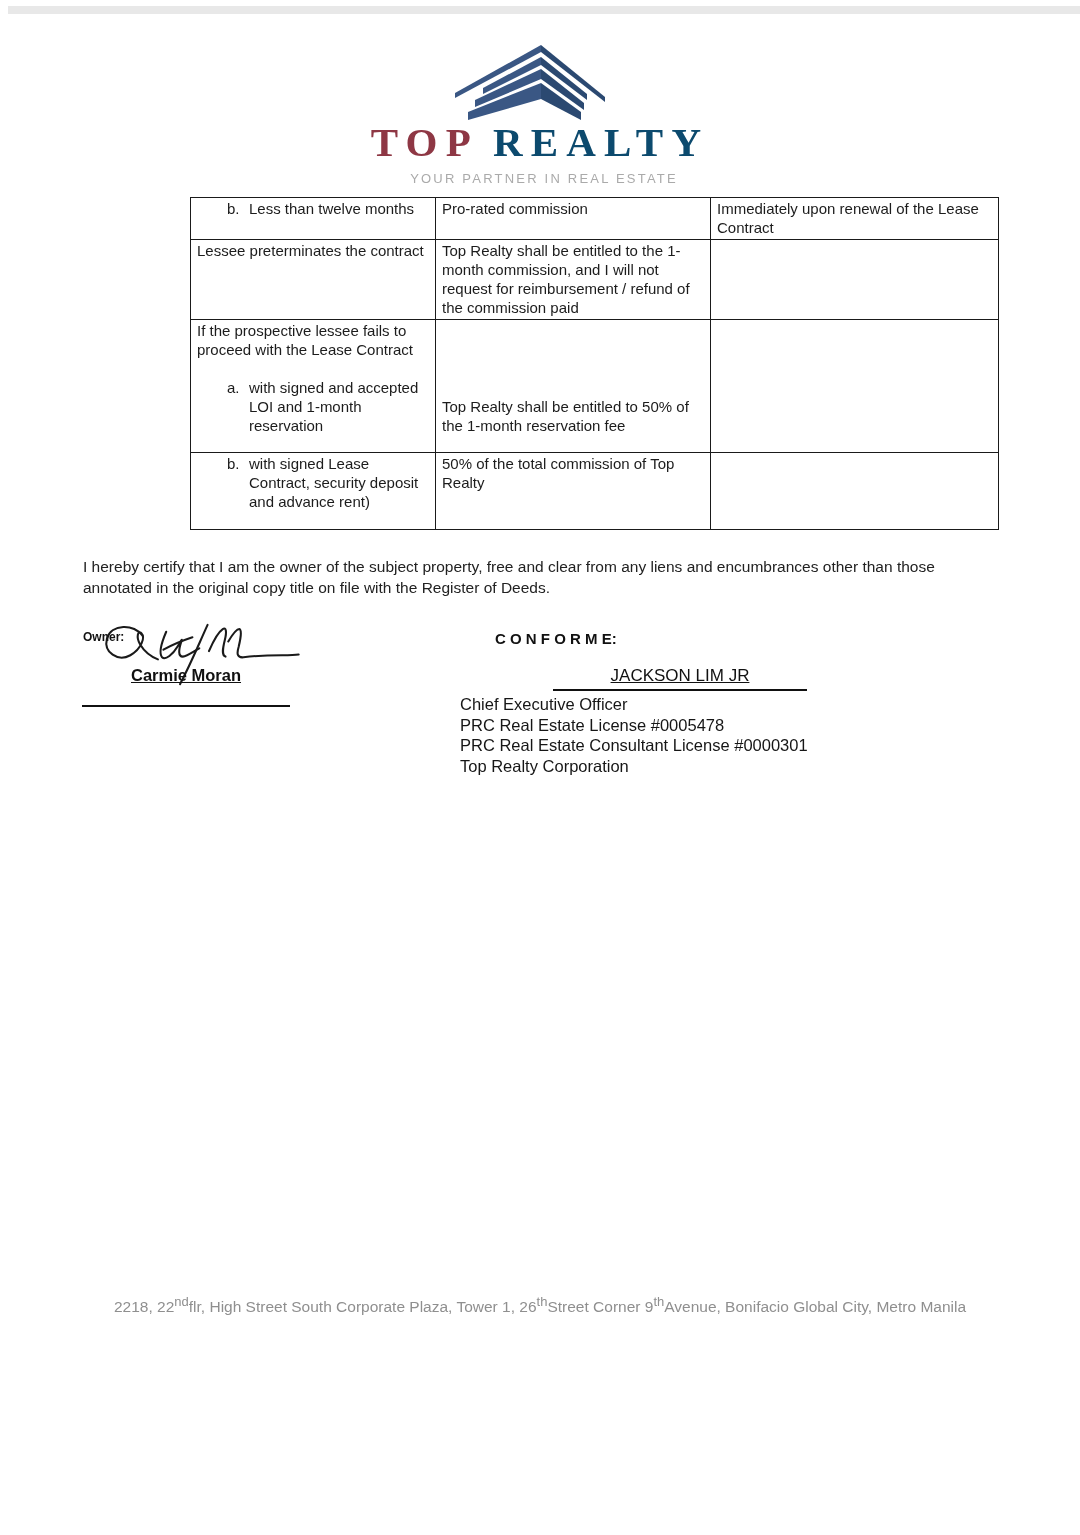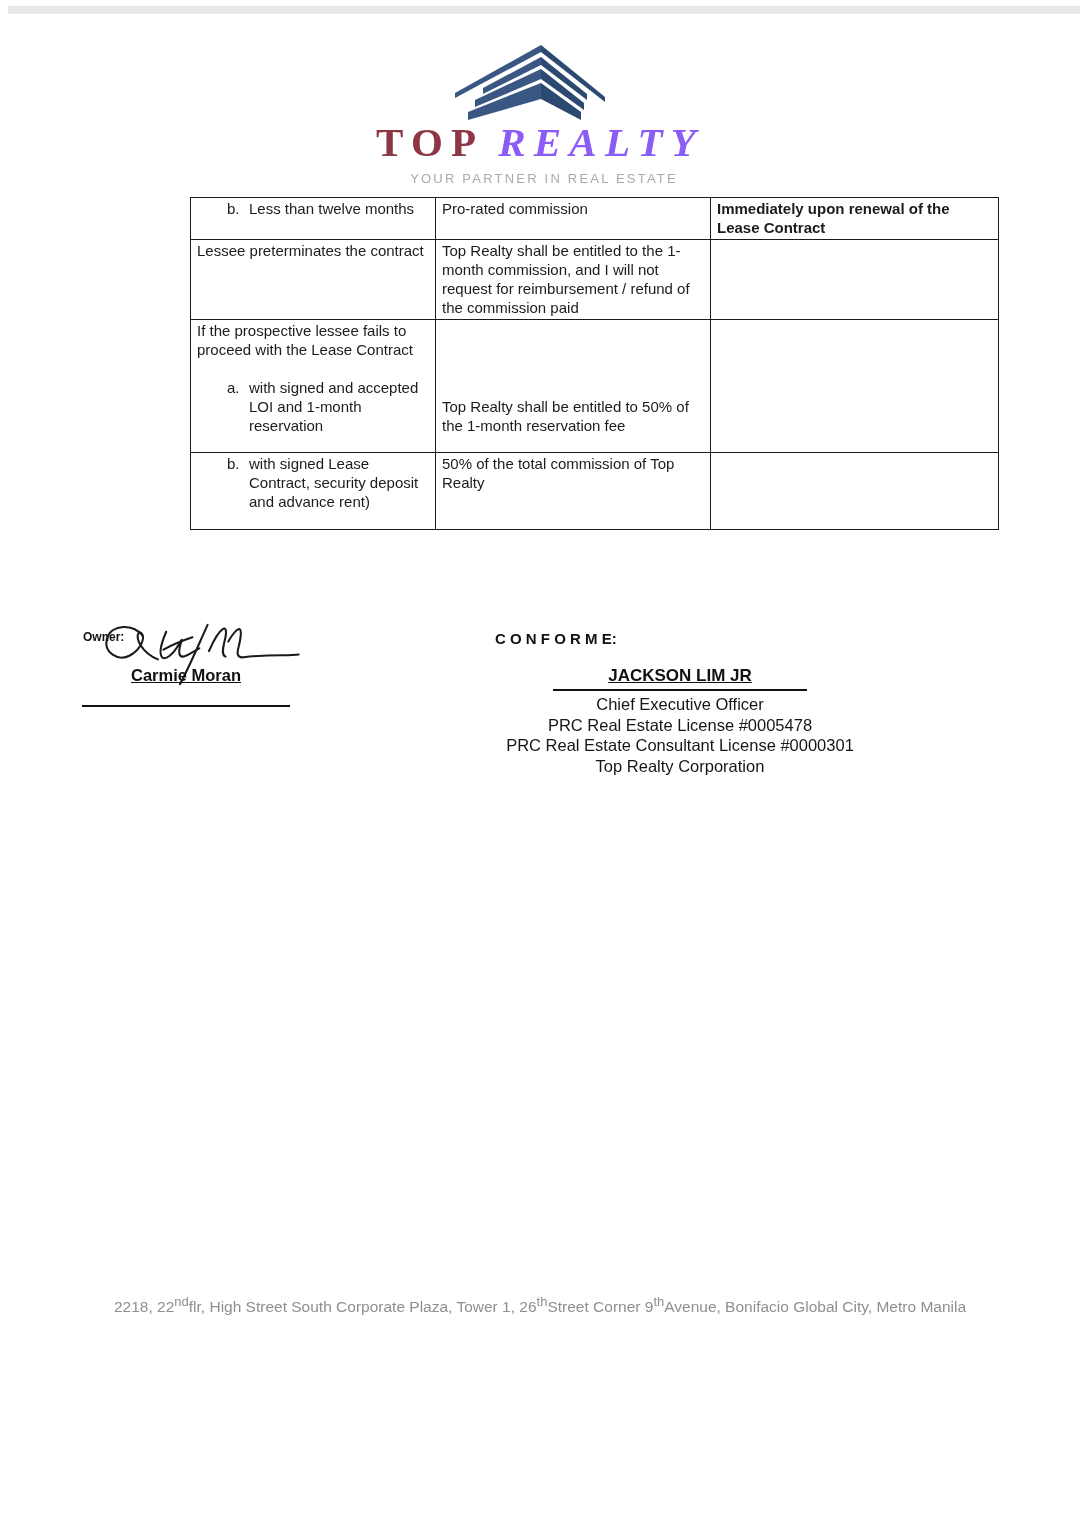--- a/index.html
+++ b/index.html
@@ -9,50 +9,50 @@
 
   .top-strip { position:absolute; top:6px; left:8px; right:0; height:8px; background:#e8e8e8; }
 
   
   .logo-roof { position:absolute; left:455px; top:42px; width:170px; height:80px; }
   .logo-word { position:absolute; top:118px; left:0; width:100%; text-align:center;
                font-family:"Liberation Serif","DejaVu Serif",serif; font-size:41px; font-weight:600;
                letter-spacing:0.20em; }
   .logo-word .w-top { color:#8e3744; }
   .logo-word .w-gap { display:inline-block; width:14px; }
-  .logo-word .w-realty { color:#8b5cf6;font-style:italic; }
+  .logo-word .w-realty { color:#0c4a6e; }
   .logo-tagline { position:absolute; top:171px; left:0; width:100%; text-align:center;
                   font-size:13px; letter-spacing:0.17em; color:#aaaaaa;padding-left:8px; }
 
   
   .doc-table { position:absolute; left:190px; top:197px; border-collapse:collapse; table-layout:fixed; }
   .doc-table td { border:1.5px solid #1a1a1a; vertical-align:top; padding:1px 6px 2px 6px;
                   font-size:15px; line-height:19px; color:#1c1c1c; }
-  .col1 { width:245px; } .col2 { width:275px; } .col3 { width:288px;font-weight:bold; }
+  .col1 { width:245px; } .col2 { width:275px; } .col3 { width:288px; }
   .cell-list { position:relative; padding-left:52px; }
   .cell-list .marker { position:absolute; left:30px; top:0; }
   .spacer-top { margin-top:76px; }
   .gap18 { margin-top:19px; }
 
   
   .certify { position:absolute; left:83px; top:556px; width:920px;
              font-size:15.5px; line-height:21px; color:#222222; }
 
   
   .owner-label { position:absolute; left:83px; top:630px; font-size:12px; font-weight:bold; color:#111; }
   .owner-signature { position:absolute; left:100px; top:606px; width:200px; height:95px; }
   .owner-nameline { position:absolute; left:82px; top:666px; width:208px; text-align:center;
                     border-bottom:2px solid #111; padding-bottom:20px; }
   .owner-nameline span { font-size:16.5px; font-weight:bold; text-decoration:underline; color:#111; }
 
   .conforme-heading { position:absolute; left:495px; top:630px; font-size:15px; font-weight:bold; color:#111; }
   .conforme-nameline { position:absolute; left:553px; top:666px; width:254px; text-align:center;
                        border-bottom:2px solid #111; padding-bottom:3px; }
-  .conforme-nameline span { font-size:17px; font-weight:bold; text-decoration:underline; color:#111; }
-  .conforme-lines { position:absolute; left:460px; top:694px; width:440px; text-align:center;
+  .conforme-nameline span { font-size:17px; font-weight:normal; text-decoration:underline; color:#111; }
+  .conforme-lines { position:absolute; left:460px; top:694px; width:440px; text-align:left;
                     font-size:16.5px; line-height:20.5px; color:#161616; }
 
   
   .footer { position:absolute; left:50px; top:1296px; width:980px; text-align:center;
             font-size:15.5px; line-height:22.5px; color:#8f8f8f; }
   .footer .phone { color:#3a3a3a; }
   .footer sup { font-size:13px; vertical-align:super; line-height:0; }
 </style>
 </head>
 <body>
@@ -132,20 +132,21 @@
       <td class="col2">
         <span>50% of the total commission of Top Realty</span>
       </td>
       <td class="col3">
         <span></span>
       </td>
     </tr>
   </tbody>
     </table>
 
+  <p class="certify">I hereby certify that I am the owner of the subject property, free and clear from any liens and encumbrances other than those annotated in the original copy title on file with the Register of Deeds.</p>
 
   <div class="owner-label">Owner:</div>
   <svg class="owner-signature" viewBox="0 0 290 95" xmlns="http://www.w3.org/2000/svg" aria-hidden="true">
     <g fill="none" stroke="#1a1a1a" stroke-width="3" stroke-linecap="round">
       <path d="M62,22 C50,4 16,4 10,26 C5,46 26,60 44,50 C60,41 66,24 60,18 C55,13 52,24 58,34 C64,44 74,52 84,56"></path>
       <path d="M96,16 C90,30 84,46 90,53 C95,58 106,48 112,38 C117,30 120,24 118,30 C114,42 113,52 120,52 C127,51 136,44 144,40"></path>
       <path d="M92,42 C106,34 122,28 134,24"></path>
       <path d="M156,6 C144,32 132,62 116,92"></path>
       <path d="M158,44 C164,30 172,16 178,12 C183,9 184,16 181,28 C178,40 176,50 182,52"></path>
       <path d="M186,30 C192,20 198,12 202,12 C206,13 204,26 201,38 C198,48 199,54 208,53 C224,51 248,50 264,50 C274,50 282,50 288,49"></path>

